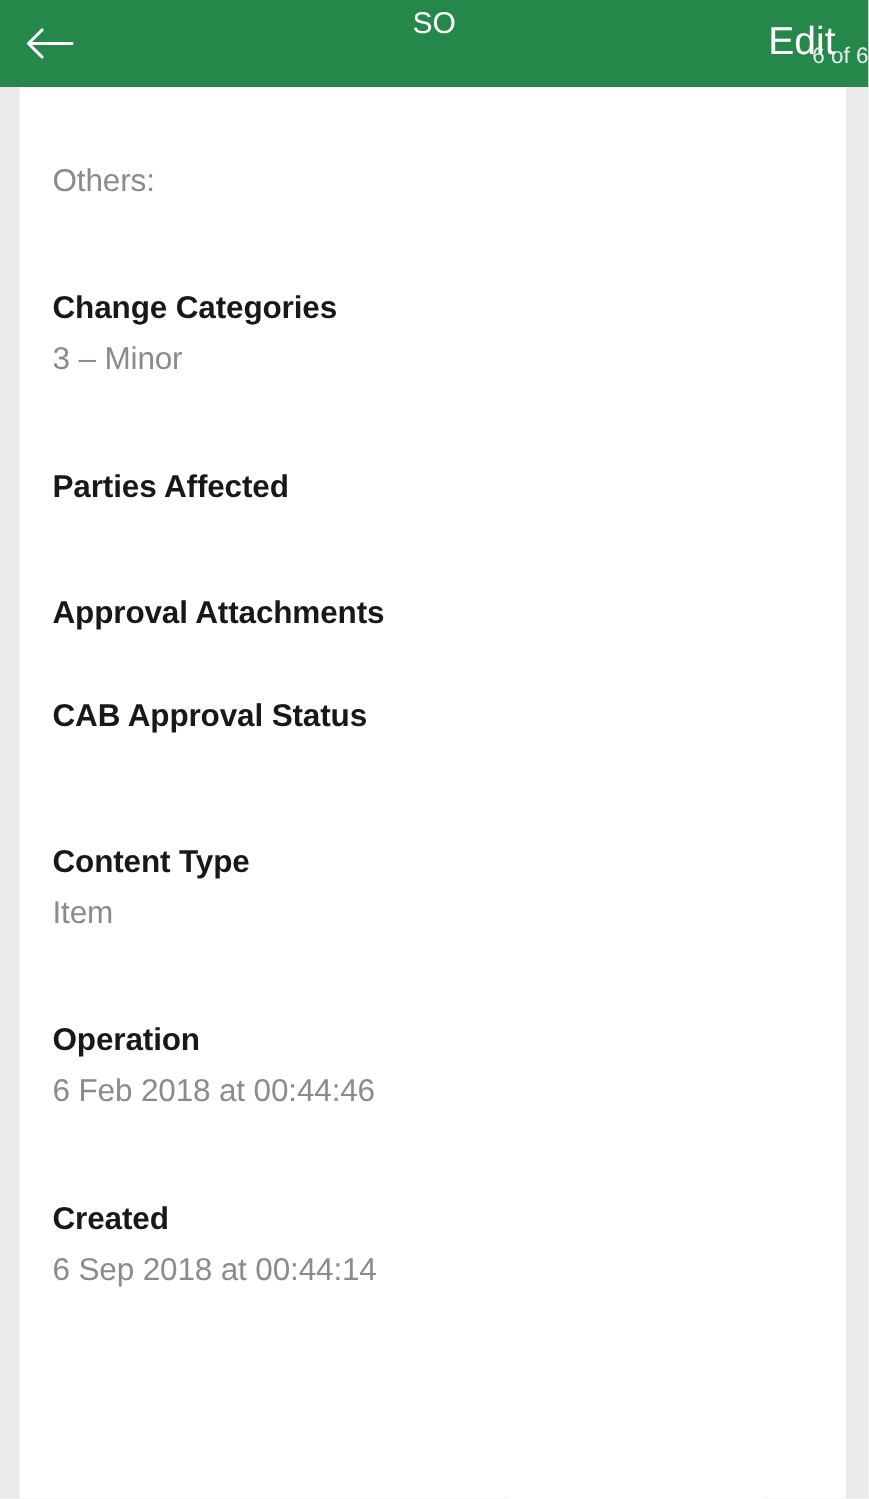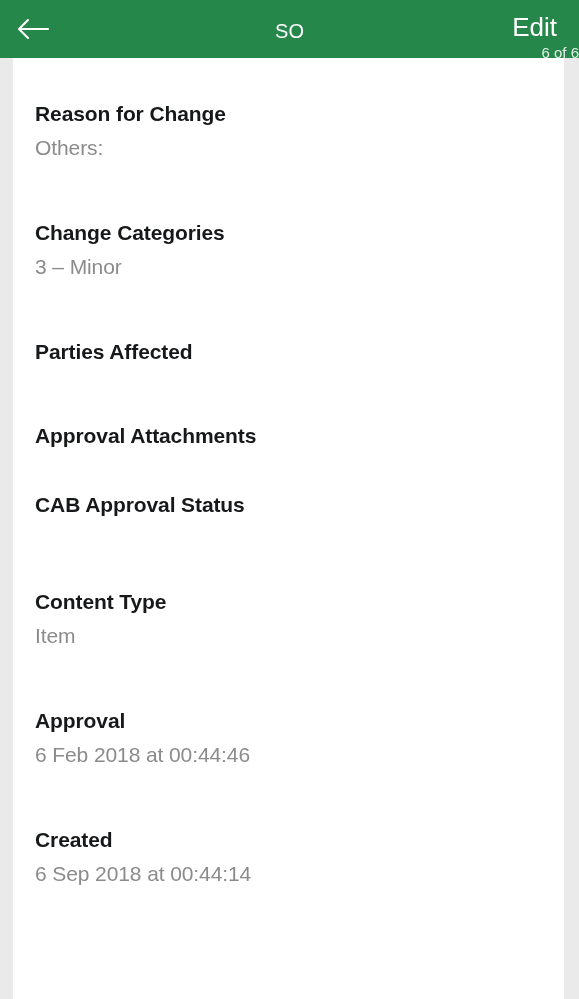--- a/index.html
+++ b/index.html
@@ -46,21 +46,21 @@
     align-items: center;
     justify-content: center;
     cursor: pointer;
   }
   .back-btn svg { display: block; }
 
   .nav-title-wrap {
     position: absolute;
     left: 0;
     right: 0;
-    top: 19px;
+    top: 4px;
     text-align: center;
     pointer-events: none;
   }
   .nav-title {
     color: #ffffff;
     font-size: 20px;
     line-height: 24px;
     font-weight: 400;
     letter-spacing: 0.1px;
   }
@@ -146,21 +146,20 @@
   <div class="card">
     <div class="list">
 
       <div class="field">
         <div class="field-label">UAT</div>
         <div class="field-value">No</div>
       </div>
       <div class="spacer-sm"></div>
 
       <div class="field">
-        <div class="field-label">Reason for Change</div>
         <div class="field-value">Others:</div>
       </div>
       <div class="spacer-sm"></div>
 
       <div class="field">
         <div class="field-label">Change Categories</div>
         <div class="field-value">3 – Minor</div>
       </div>
       <div class="spacer-sm"></div>
 
@@ -181,21 +180,21 @@
       </div>
       <div class="spacer-lg"></div>
 
       <div class="field">
         <div class="field-label">Content Type</div>
         <div class="field-value">Item</div>
       </div>
       <div class="spacer-sm"></div>
 
       <div class="field">
-        <div class="field-label">Approval</div>
+        <div class="field-label">Operation</div>
         <div class="field-value">6 Feb 2018 at 00:44:46</div>
       </div>
       <div class="spacer-sm"></div>
 
       <div class="field">
         <div class="field-label">Created</div>
         <div class="field-value">6 Sep 2018 at 00:44:14</div>
       </div>
       <div class="spacer-sm"></div>
 

